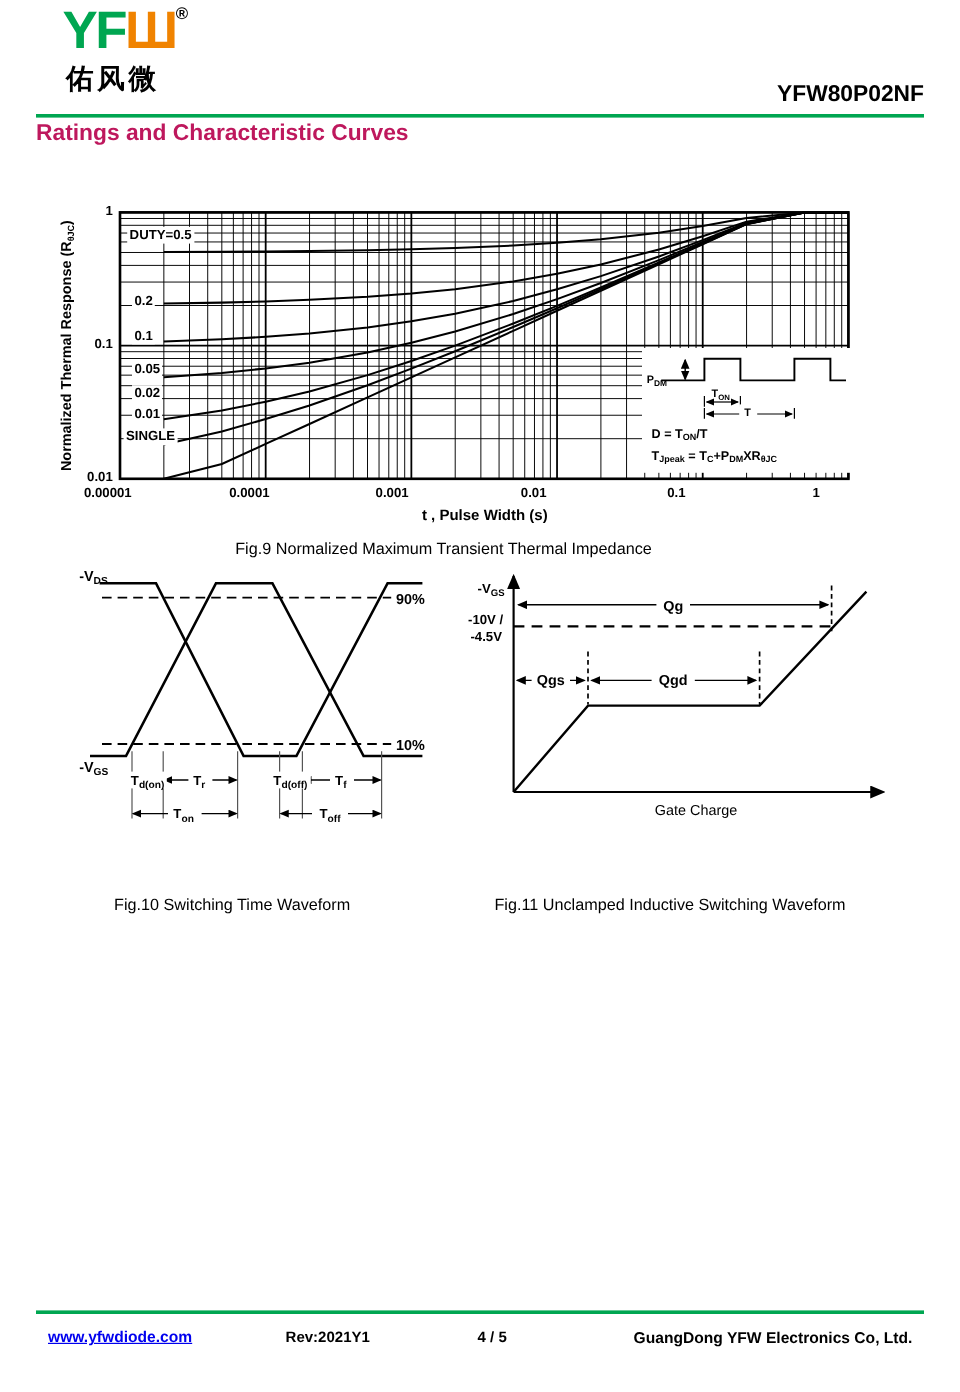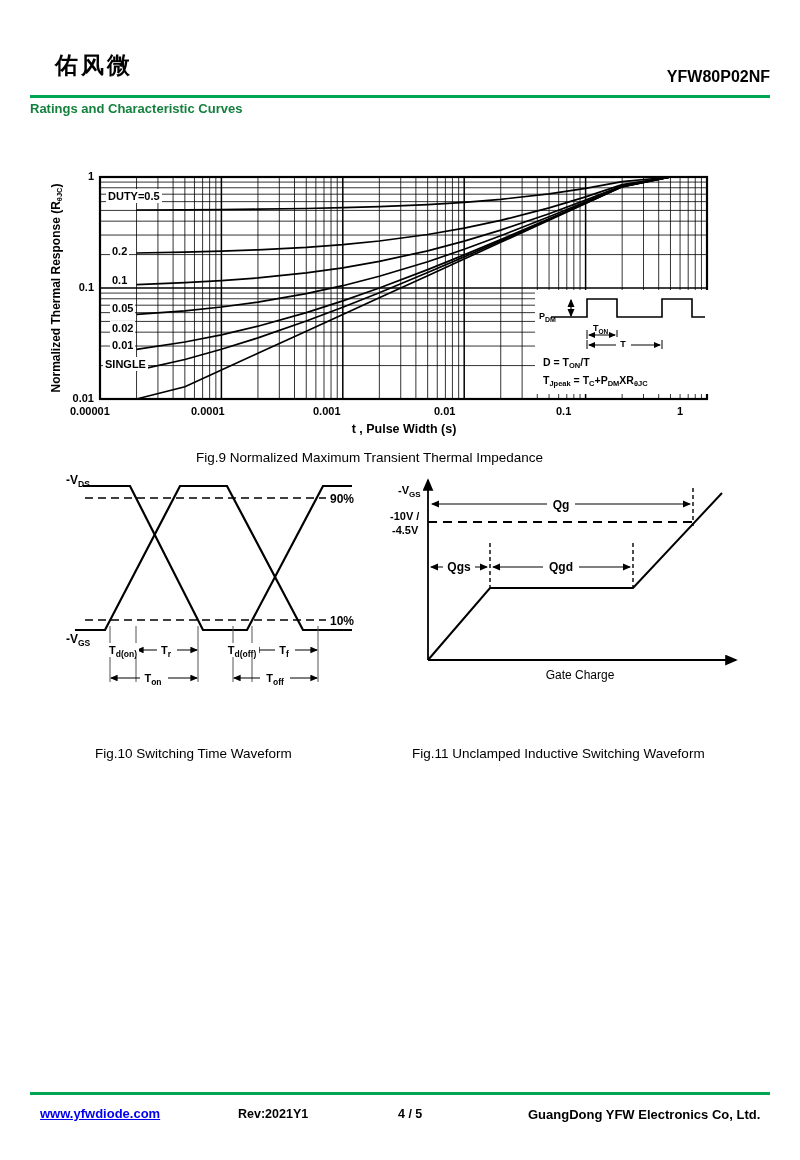--- a/index.html
+++ b/index.html
@@ -6,23 +6,23 @@
   body { font-family:"Liberation Sans","DejaVu Sans",sans-serif; background:#888; }
   .page { position:relative; width:800px; height:1160px; background:#fff; margin:0 auto; overflow:hidden; color:#000; }
   .abs { position:absolute; }
 
   
   .logo-en { position:absolute; left:52px; top:4px; font-size:44px; font-weight:bold; letter-spacing:-2px; line-height:1; }
   .logo-green { color:#00A651; }
   .logo-orange { color:#F08300; }
   .logo-reg { font-size:14px; color:#000; vertical-align:24px; letter-spacing:0; font-weight:bold; }
   .logo-cn { position:absolute; left:55px; top:50px; font-size:23px; font-weight:bold; letter-spacing:3px; color:#000; }
-  .part-number { position:absolute; right:30px; top:68px; font-size:16px; font-weight:bold; }
+  .part-number { position:absolute; right:30px; top:68px; font-size:19px; font-weight:bold; }
   .hrule { position:absolute; left:30px; width:740px; height:3px; background:#00A651; }
-  .section-title { position:absolute; left:30px; top:101px; font-size:13px; font-weight:bold; color:#15803d; }
+  .section-title { position:absolute; left:30px; top:101px; font-size:19px; font-weight:bold; color:#be185d; }
 
   
   #fig9 { position:absolute; left:30px; top:165px; width:740px; height:290px; }
   #fig9 svg.plot { position:absolute; left:0; top:0; }
   .tick { position:absolute; font-size:11px; font-weight:bold; }
   .xtick { width:60px; text-align:left; top:240px; }
   .ytick { width:46px; text-align:right; left:18px; }
   .xaxis-label { position:absolute; left:254px; top:257px; width:240px; text-align:center; font-size:12.5px; font-weight:bold; }
   .yaxis-label { position:absolute; left:26px; top:123px; transform:translate(-50%,-50%) rotate(-90deg); white-space:nowrap; font-size:12px; font-weight:bold; }
   .duty-label { position:absolute; font-size:11px; font-weight:bold; background:#fff; padding:0 2px; line-height:14px; }
@@ -42,20 +42,21 @@
 
   
   .footer-link { position:absolute; left:40px; top:1106px; font-size:13px; font-weight:bold; color:#0000EE; text-decoration:underline; }
   .footer-item { position:absolute; top:1107px; font-size:12.5px; font-weight:bold; }
 </style>
 </head>
 <body>
 
 <div class="page">
 
+  <div class="logo-en"><span class="logo-green">YF</span><span class="logo-orange">Ш</span><span class="logo-reg">®</span></div>
   <div class="logo-cn">佑风微</div>
   <div class="part-number">YFW80P02NF</div>
   <div class="hrule" style="top:95px"></div>
   <div class="section-title">Ratings and Characteristic Curves</div>
 
   <div id="fig9">
     <svg class="plot" id="fig9-svg" width="740" height="262" viewBox="0 0 740 262">
         <g>
           <line x1="70" y1="12" x2="70" y2="234" stroke="#000" stroke-width="1.5"></line>
           <line x1="106.54504147360731" y1="12" x2="106.54504147360731" y2="234" stroke="#000" stroke-width="0.8"></line>

